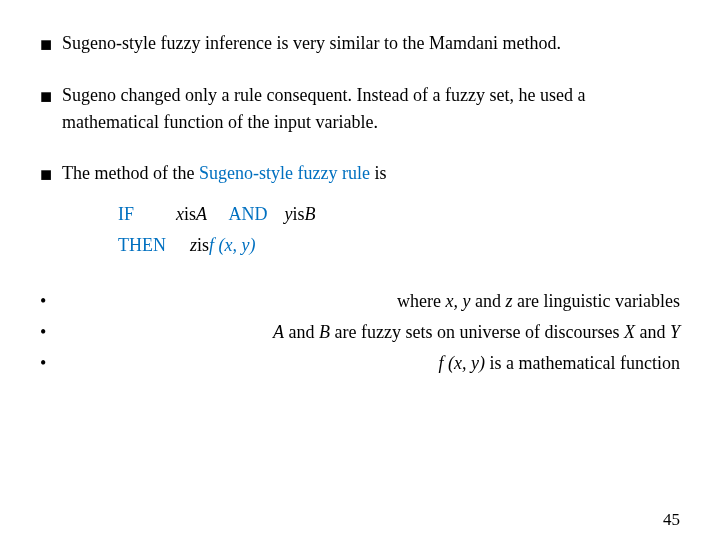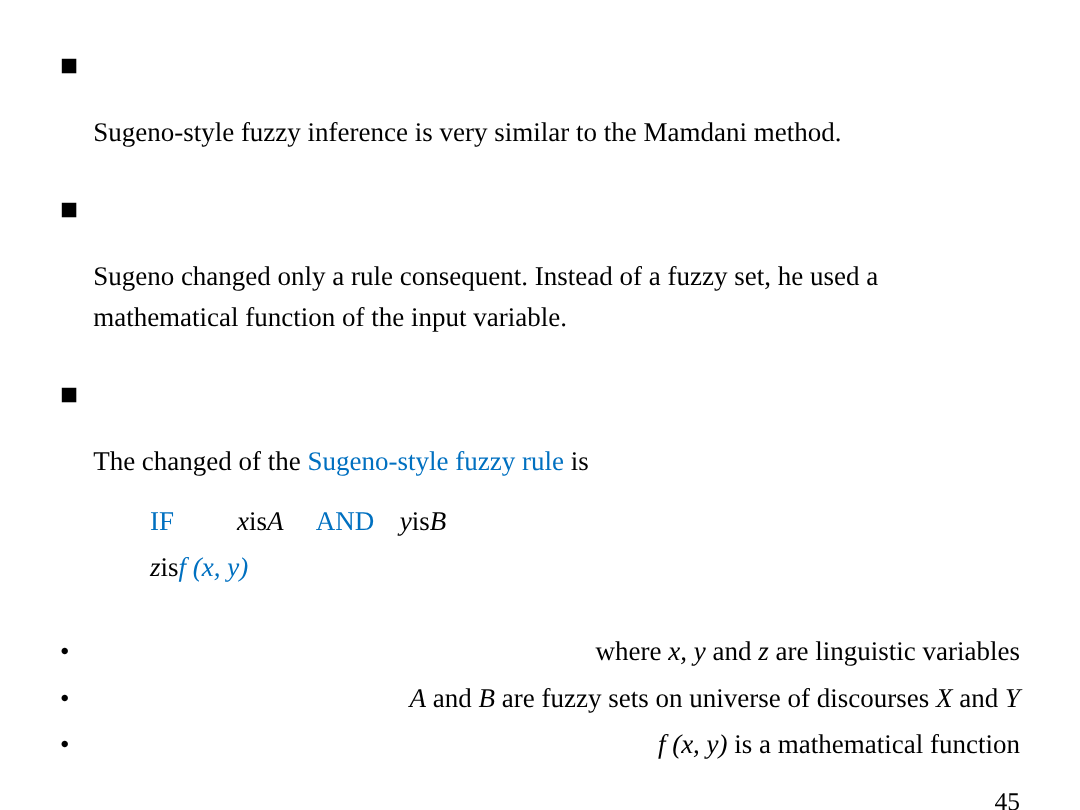--- a/index.html
+++ b/index.html
@@ -40,30 +40,29 @@
     .bullet-marker {
       font-size: 20px;
       line-height: 1.4;
       flex-shrink: 0;
       color: #000000;
     }
 
     .bullet-text {
       flex: 1;
       line-height: 1.5;
-      margin-top: 45px;
     }
 
     .blue-text {
       color: #0070c0;
       font-family: Liberation Serif, serif;
     }
 
     .rule-block {
-      margin: 12px 0 12px 60px;
+      margin: 12px 0 12px 78px;
       display: flex;
       flex-direction: column;
       gap: 2px;
     }
 
     .rule-line {
       display: flex;
       align-items: baseline;
       gap: 0;
       line-height: 1.6;
@@ -144,41 +143,42 @@
     <div class="bullet-item">
       <span class="bullet-marker">■</span>
       <span class="bullet-text">Sugeno changed only a rule consequent.  Instead of a fuzzy set, he used a mathematical function of the input variable.</span>
     </div>
 
     <div class="spacer"></div>
 
     <div class="bullet-item">
       <span class="bullet-marker">■</span>
       <span class="bullet-text">
-        <span>The changed of the </span><span class="blue-text">Sugeno-style fuzzy rule</span><span> is</span>
+        <span>The method of the </span><span class="blue-text">Sugeno-style fuzzy rule</span><span> is</span>
       </span>
     </div>
 
   </div>
 
   <div class="rule-block">
 
     <div class="rule-line">
       <span class="rule-keyword">IF</span>
       <span class="rule-var">x</span>
       <span class="rule-text"> is </span>
       <span class="rule-var">A</span>
       <span class="rule-and">&nbsp;&nbsp;&nbsp;AND</span>
       <span class="rule-text">&nbsp;&nbsp;</span>
       <span class="rule-var">y</span>
       <span class="rule-text"> is </span>
       <span class="rule-var">B</span>
     </div>
 
     <div class="rule-line">
+      <span class="rule-keyword" style="min-width:72px;">THEN</span>
       <span class="rule-var">z</span>
       <span class="rule-text"> is </span>
       <span class="blue-text"><em>f (x, y)</em></span>
     </div>
   </div>
 
   <div class="bullet-section-bottom">
 
     <div class="bottom-bullet-item">
       <span class="bottom-bullet-marker">•</span>

